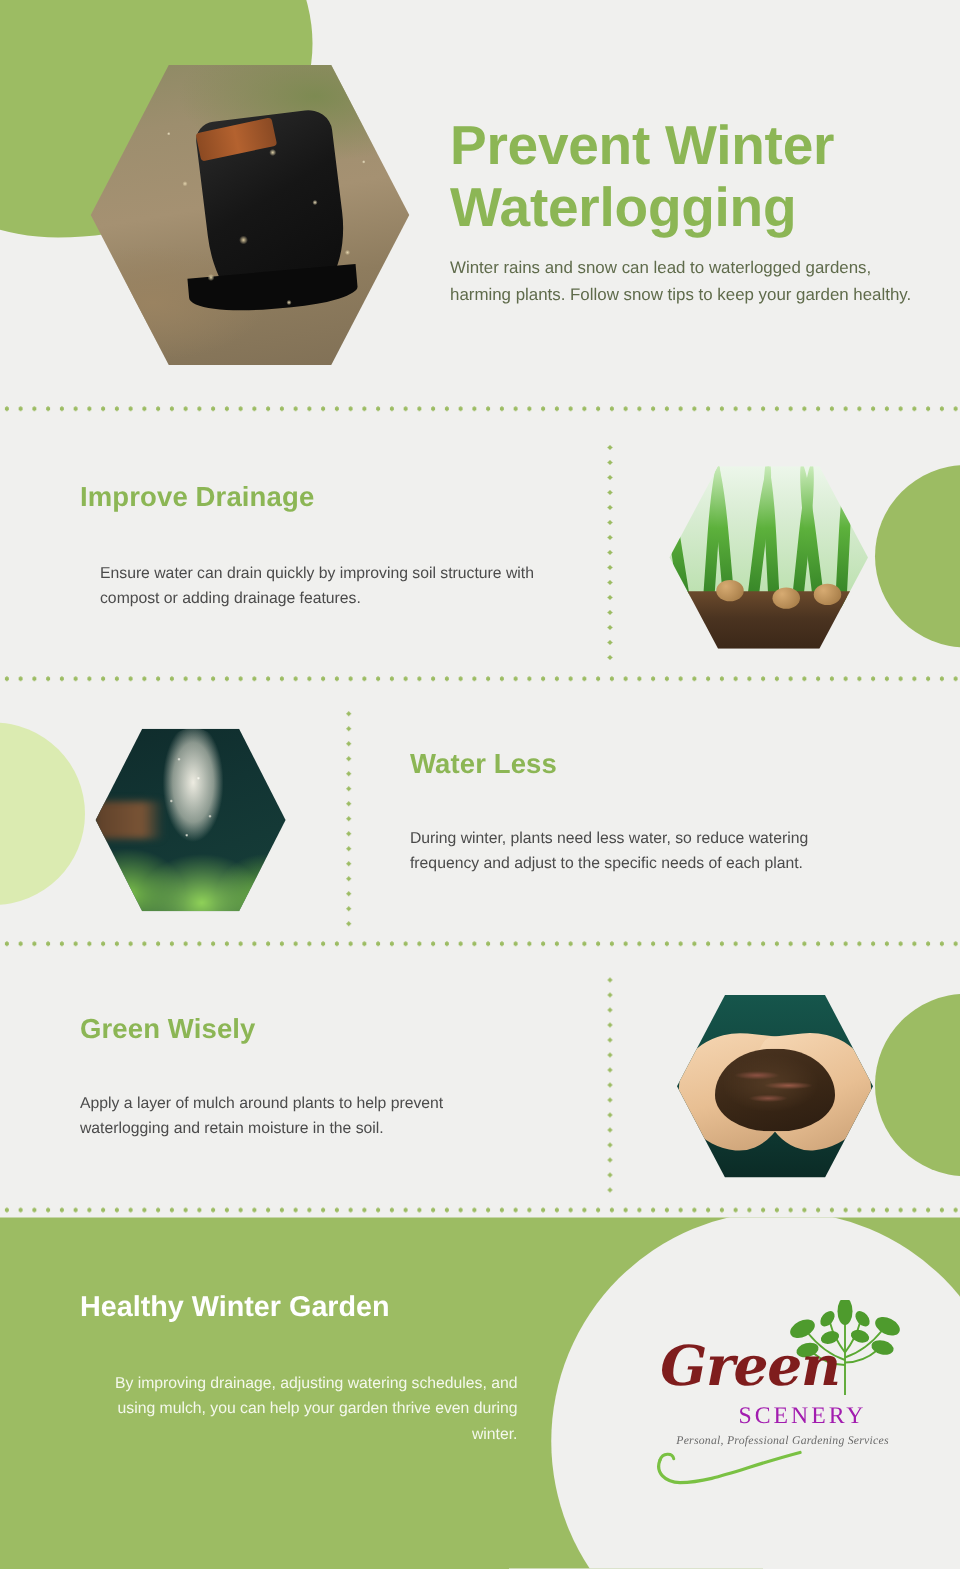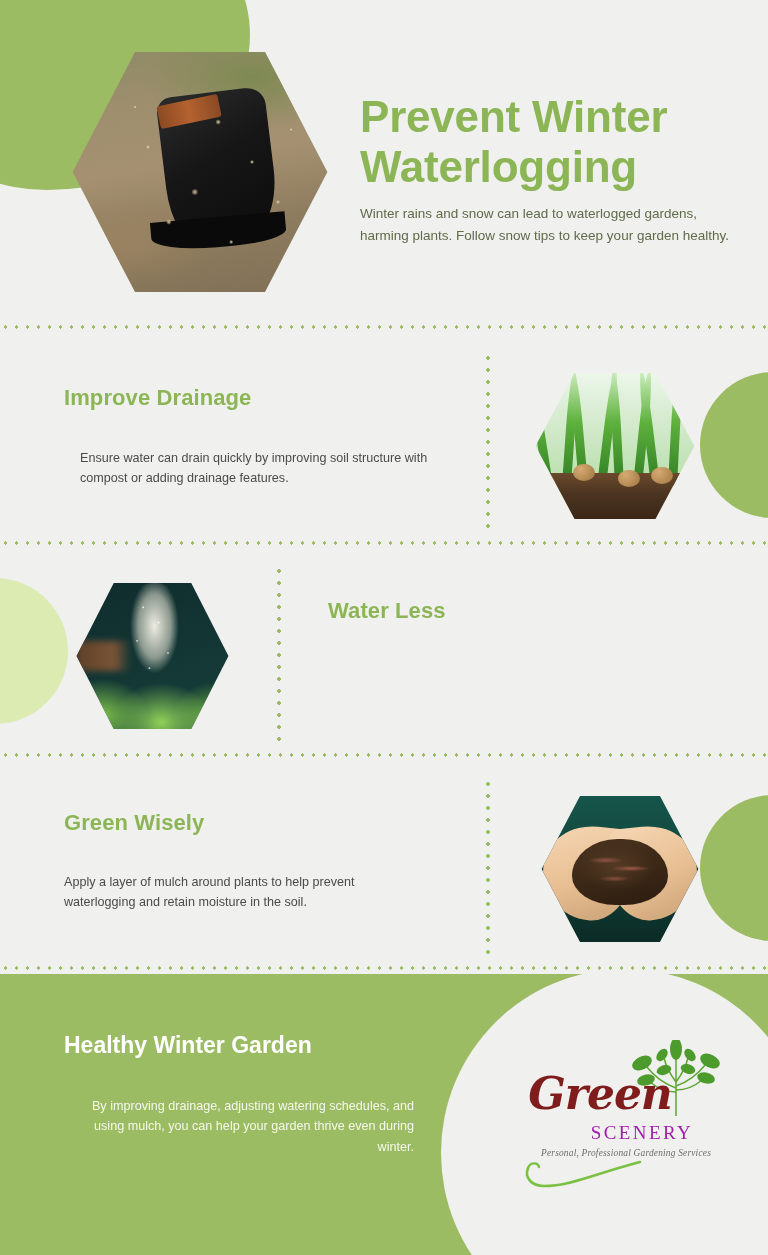--- a/index.html
+++ b/index.html
@@ -363,20 +363,21 @@
 
   <div class="hexphoto s2-photo">
     <div class="bg"></div>
     <div class="bank"></div>
     <div class="foliage"></div>
     <div class="spray"></div>
     <div class="drops"></div>
   </div>
 
   <div class="sec-title" style="left:328px; top:598px;">Water Less</div>
+  <div class="sec-body" style="left:328px; top:660px; width:360px;">During winter, plants need less water, so reduce watering frequency and adjust to the specific needs of each plant.</div>
 
   <div class="hdots" style="top:753px;"></div>
 
   <div class="circle-s3"></div>
   <div class="vdots" style="left:486px; top:778px; height:180px;"></div>
 
   <div class="hexphoto s3-photo">
     <div class="bg"></div>
     <div class="palm left"></div>
     <div class="palm right"></div>

